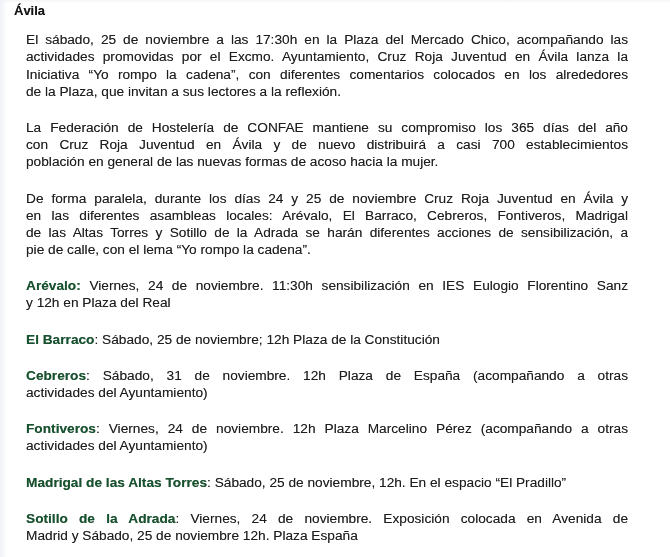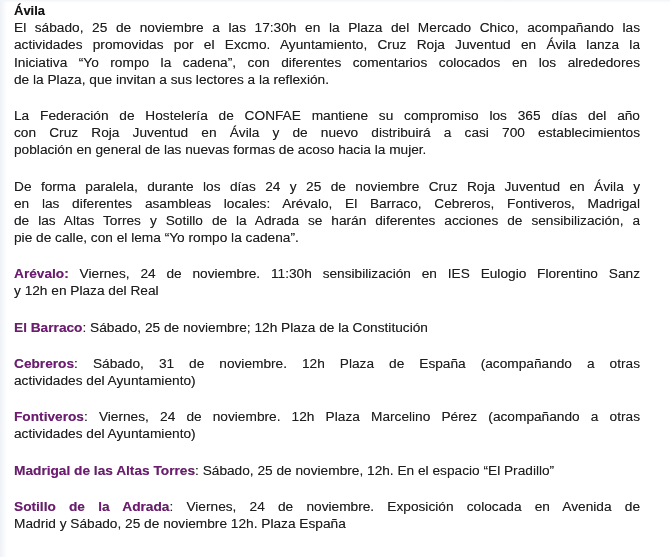--- a/index.html
+++ b/index.html
@@ -38,41 +38,41 @@
   }
   .heading {
     margin: 0;
     font-size: 13px;
     line-height: 17.2px;
     font-weight: 700;
     color: #141414;
     text-shadow: 0 0 0.4px rgba(0,0,0,0.5);
   }
   .para {
-    margin: 0;
+    margin: 12px;
   }
   #blocks .para + .para {
     margin-top: 19px;
   }
   .line {
     font-size: 13.7px;
     line-height: 17.2px;
     height: 17.2px;
     overflow: hidden;
     text-align: justify;
     text-align-last: justify;
     text-shadow: 0 0 0.4px rgba(0,0,0,0.45);
   }
   .line:last-child {
     text-align-last: left;
   }
   .seg { font-weight: 400; }
   .seg.bold {
     font-weight: 700;
-    color: #701a75;
+    color: #14532d;
   }
 </style>
 </head>
 <body>
 
 <div class="scan-edge-left"></div>
 <div class="scan-edge-top"></div>
 
 <main class="page">
   <h1 class="heading">Ávila</h1>

